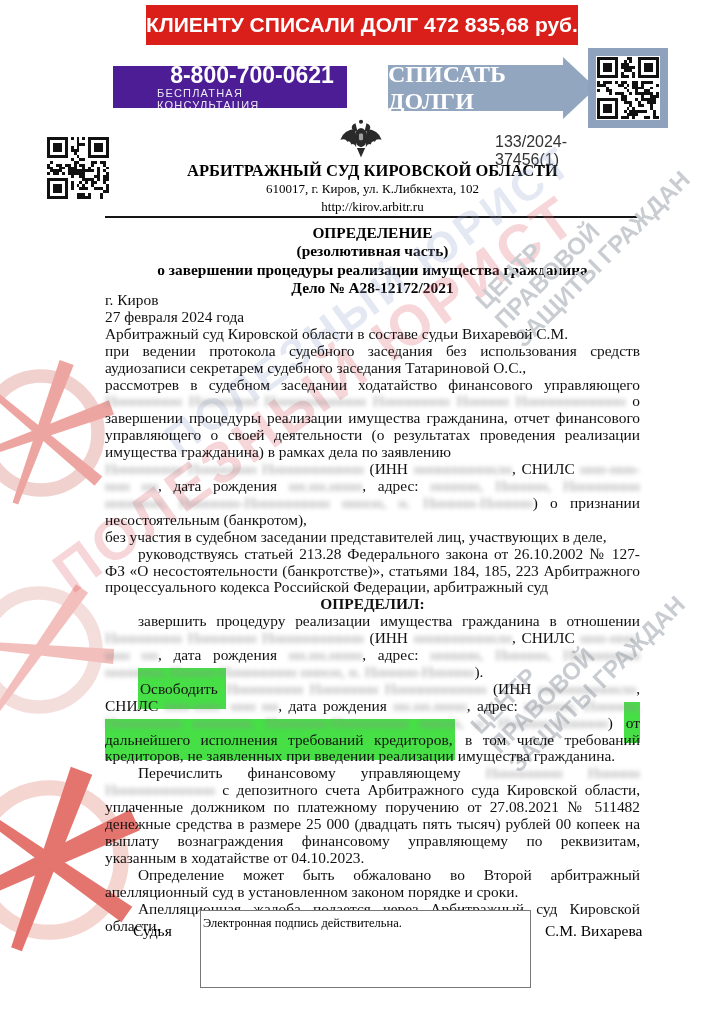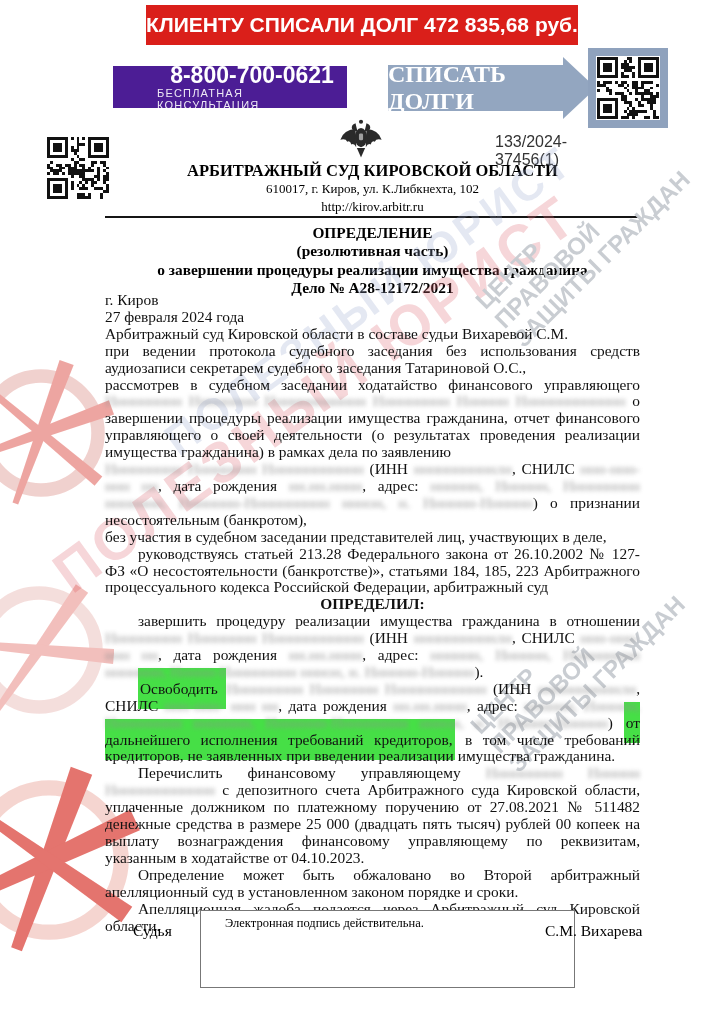--- a/index.html
+++ b/index.html
@@ -41,21 +41,21 @@
   .para.left{text-align:left;}
   .para.center{text-align:center;}
   .para.indent{text-indent:33px;}
   .para.bold{font-weight:bold;}
   .redact{color:#8f8f8f;filter:blur(2.1px);opacity:.8;}
   .hl{padding:12px 2px;}
   
   .sig-role{position:absolute;left:133px;top:922px;font-size:15.5px;z-index:2;}
   .sig-name{position:absolute;left:545px;top:922px;font-size:15.5px;z-index:2;}
   .ep-box{position:absolute;left:200px;top:910px;width:325px;height:66px;
-          border:1.5px solid #777;background:#fff;padding:5px 24px;z-index:2;}
+          border:1.5px solid #777;background:#fff;padding:5px 2px;z-index:2;}
   .ep-valid{font-size:12.5px;margin-bottom:4px;}
   .ep-row{display:flex;gap:8px;}
   .ep-label{font-size:12.5px;white-space:nowrap;}
   .ep-lines{font-size:10px;line-height:13px;}
   
   .wm{position:absolute;pointer-events:none;z-index:1;}
   .wm-gray{font-family:"Liberation Sans", sans-serif;font-weight:bold;font-size:24px;
            line-height:27px;color:#c9cdd2;transform:rotate(-45deg);transform-origin:left top;}
   .wm-brand{font-family:"Liberation Sans", sans-serif;font-weight:bold;letter-spacing:4px;
             transform:rotate(-36deg);transform-origin:left center;white-space:nowrap;}

